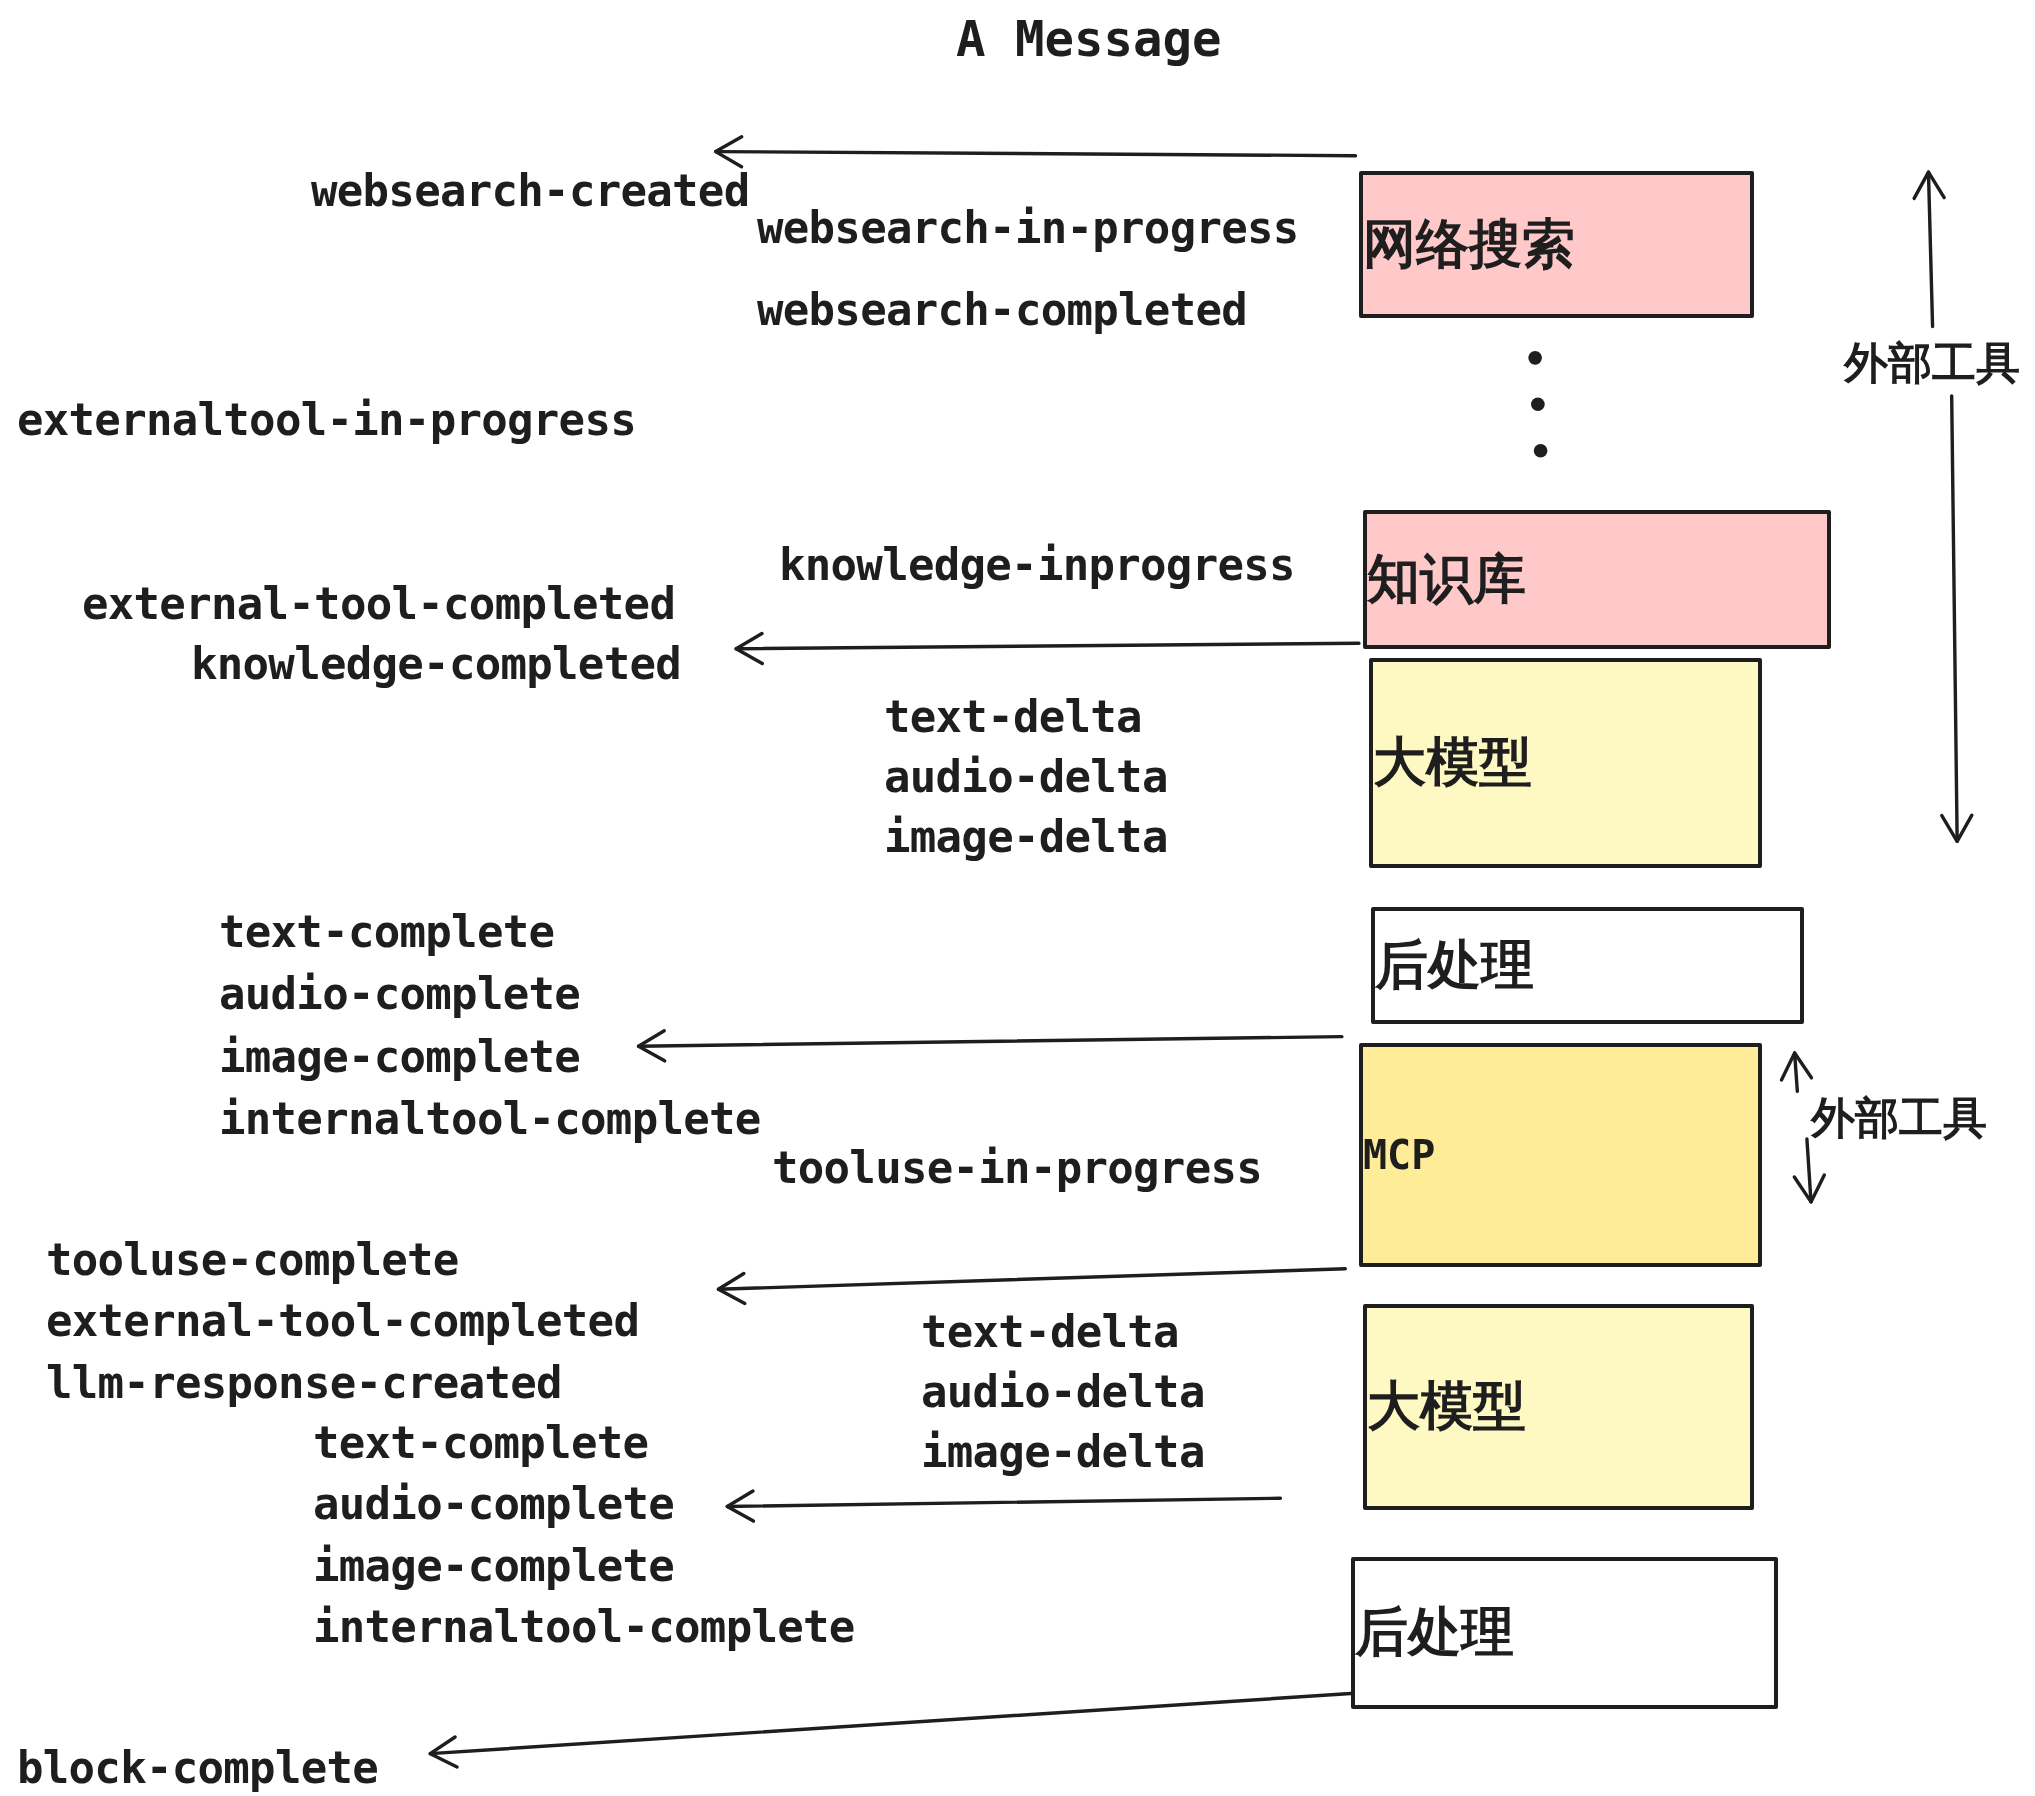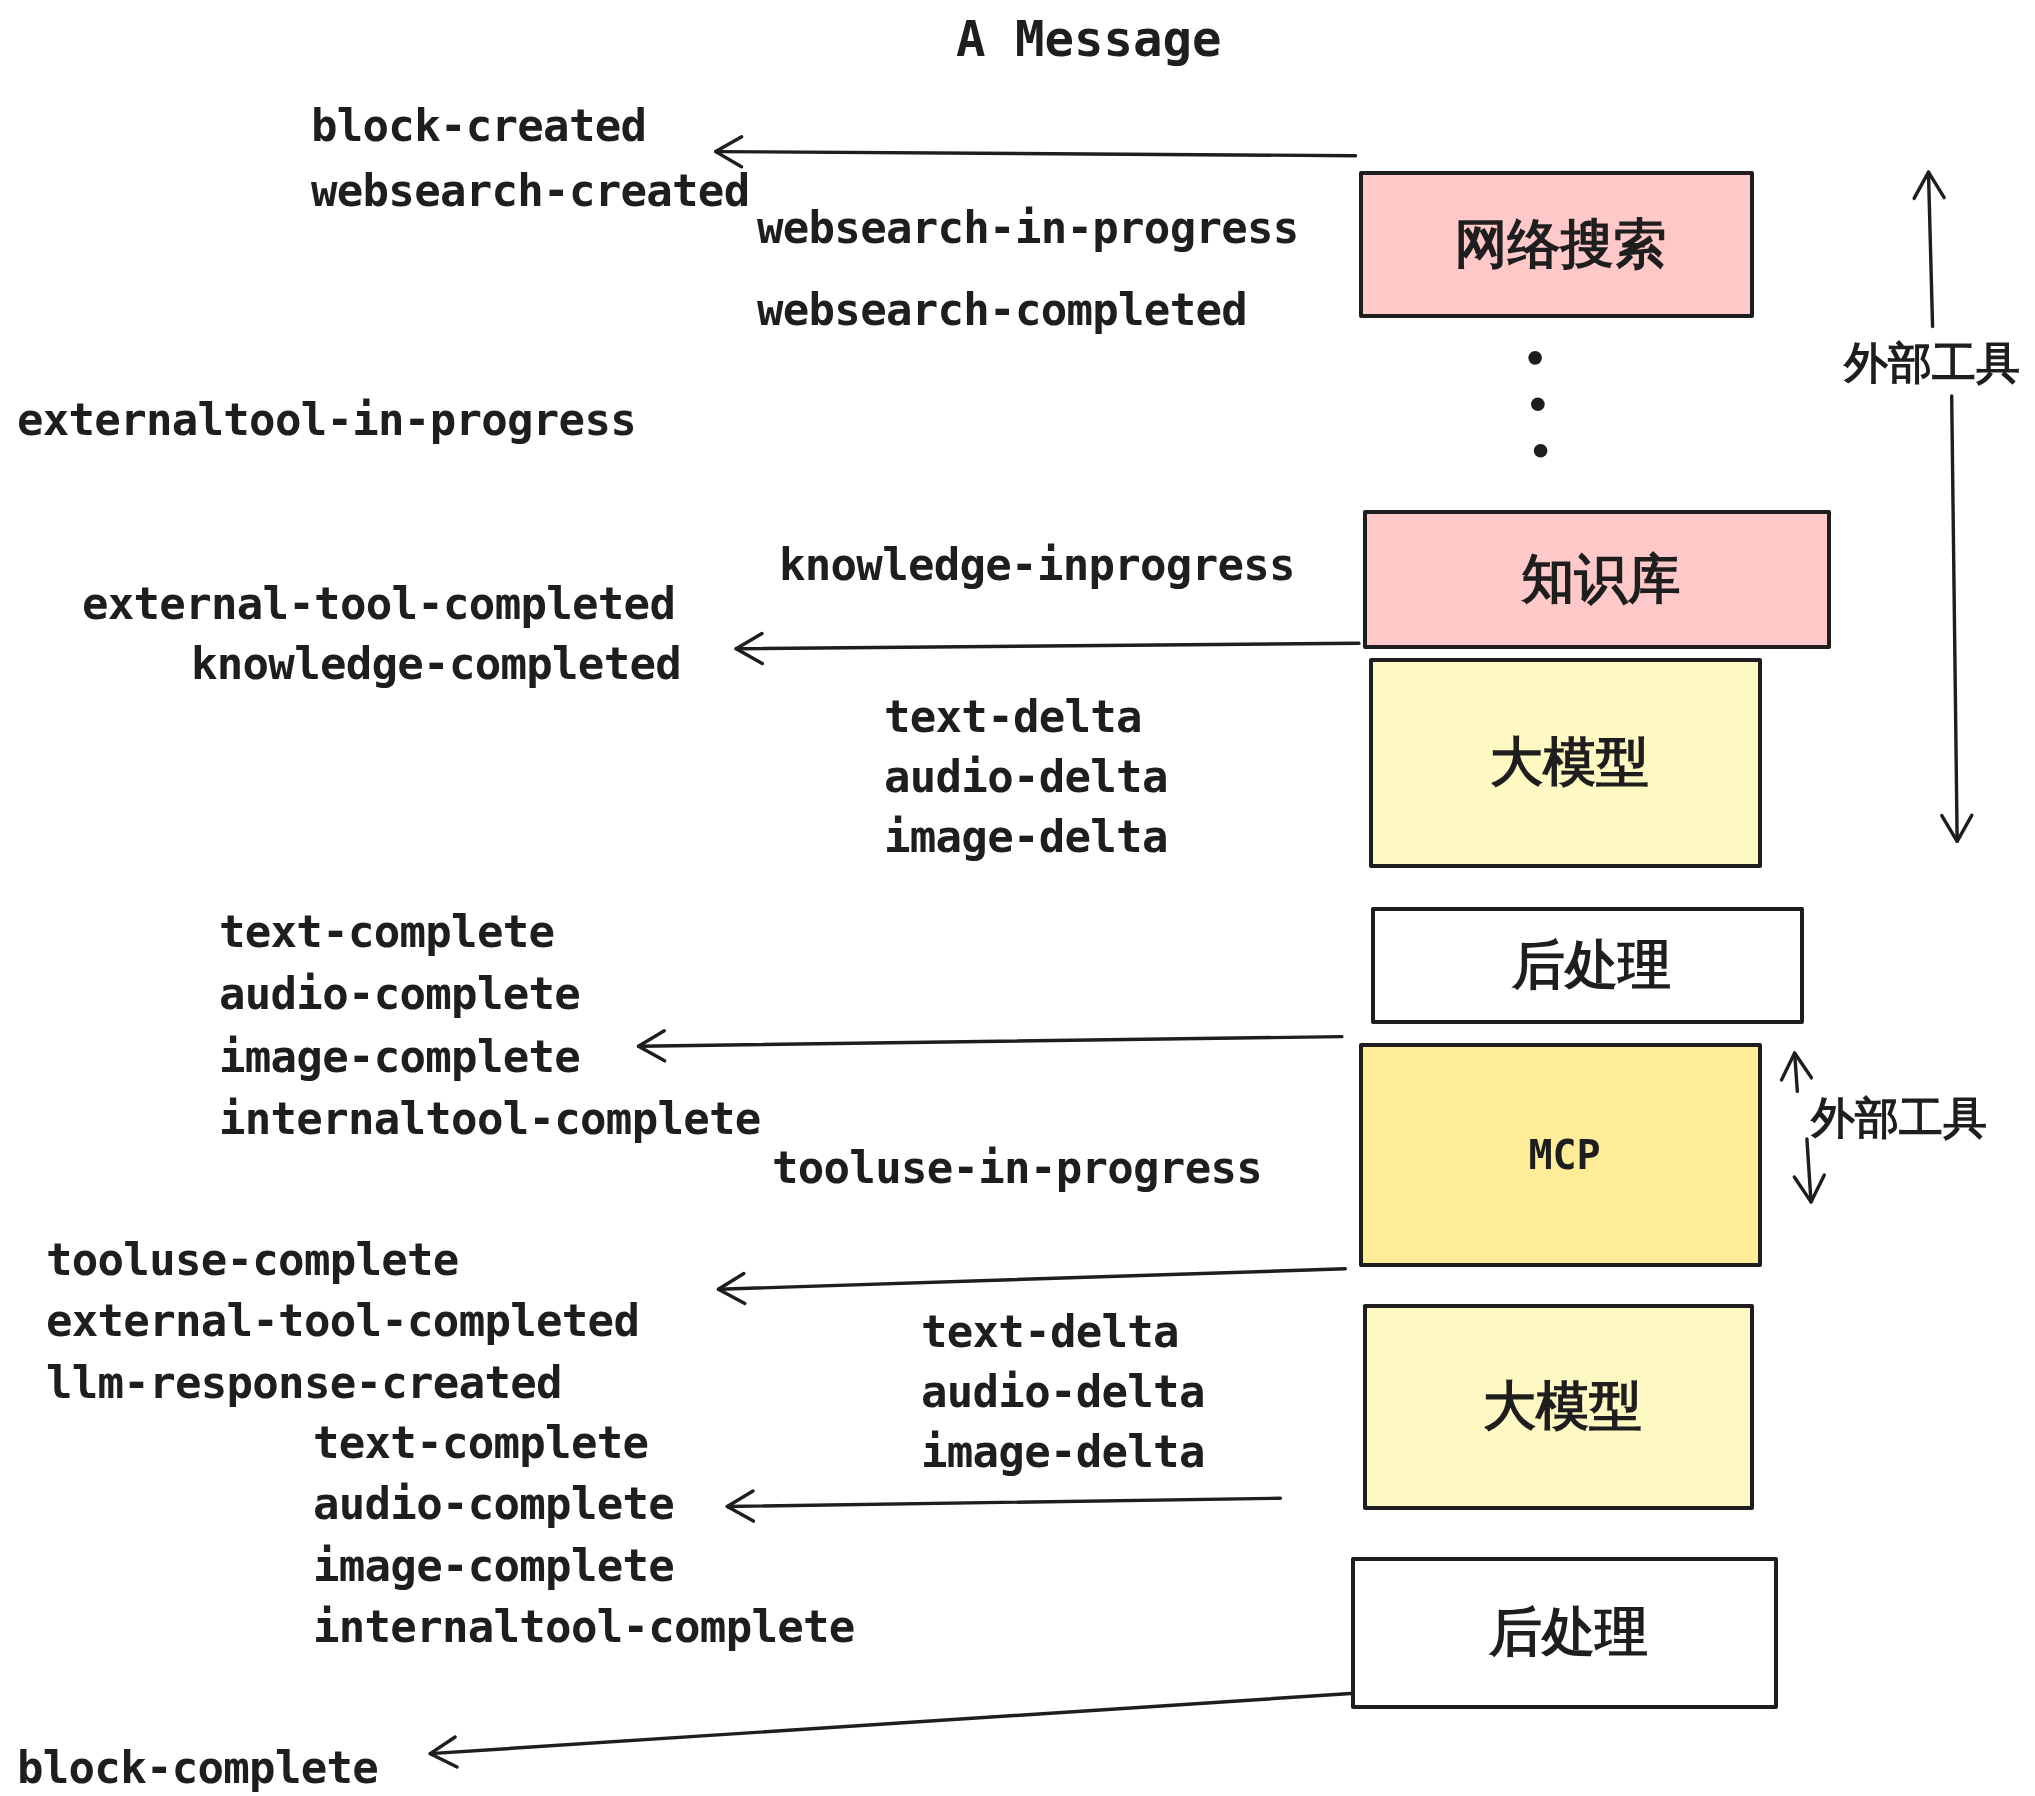--- a/index.html
+++ b/index.html
@@ -27,22 +27,20 @@
     line-height: 1;
     letter-spacing: -0.7px;
   }
   .box {
     position: absolute;
     box-sizing: border-box;
     border: 4.1px solid #1e1e1e;
     border-radius: 2px;
     display: flex;
     align-items: center;
-    justify-content: center;
-    padding-left: 8px;
   }
   .box.pink   { background: #ffc9c9; }
   .box.green  { background: #fef9c3; }
   .box.yellow { background: #ffec99; }
   .box.white  { background: #ffffff; }
   .box-label {
     font-family: "DejaVu Sans", "Liberation Sans", sans-serif;
     font-size: 53px;
     font-weight: 600;
     white-space: nowrap;
@@ -68,21 +66,20 @@
   svg.overlay line { stroke: #1e1e1e; stroke-width: 5; stroke-linecap: round; }
   svg.overlay circle { fill: #1e1e1e; }
 </style>
 </head>
 <body>
 
 <div class="canvas">
 
   <div class="title" style="left:956px; top:15px; position:absolute;">A Message</div>
 
-  <div class="evt" style="left:311px;  top:104px;">block-created</div>
   <div class="evt" style="left:311px;  top:169px;">websearch-created</div>
   <div class="evt" style="left:757px; top:206px;">websearch-in-progress</div>
   <div class="evt" style="left:757px; top:288px;">websearch-completed</div>
   <div class="evt" style="left:17px;   top:398px;">externaltool-in-progress</div>
   <div class="evt" style="left:779px; top:543px;">knowledge-inprogress</div>
   <div class="evt" style="left:82px;  top:582px;">external-tool-completed</div>
   <div class="evt" style="left:191px;  top:642px;">knowledge-completed</div>
   <div class="evt" style="left:884px; top:695px;">text-delta</div>
   <div class="evt" style="left:884px; top:755px;">audio-delta</div>
   <div class="evt" style="left:884px; top:815px;">image-delta</div>

